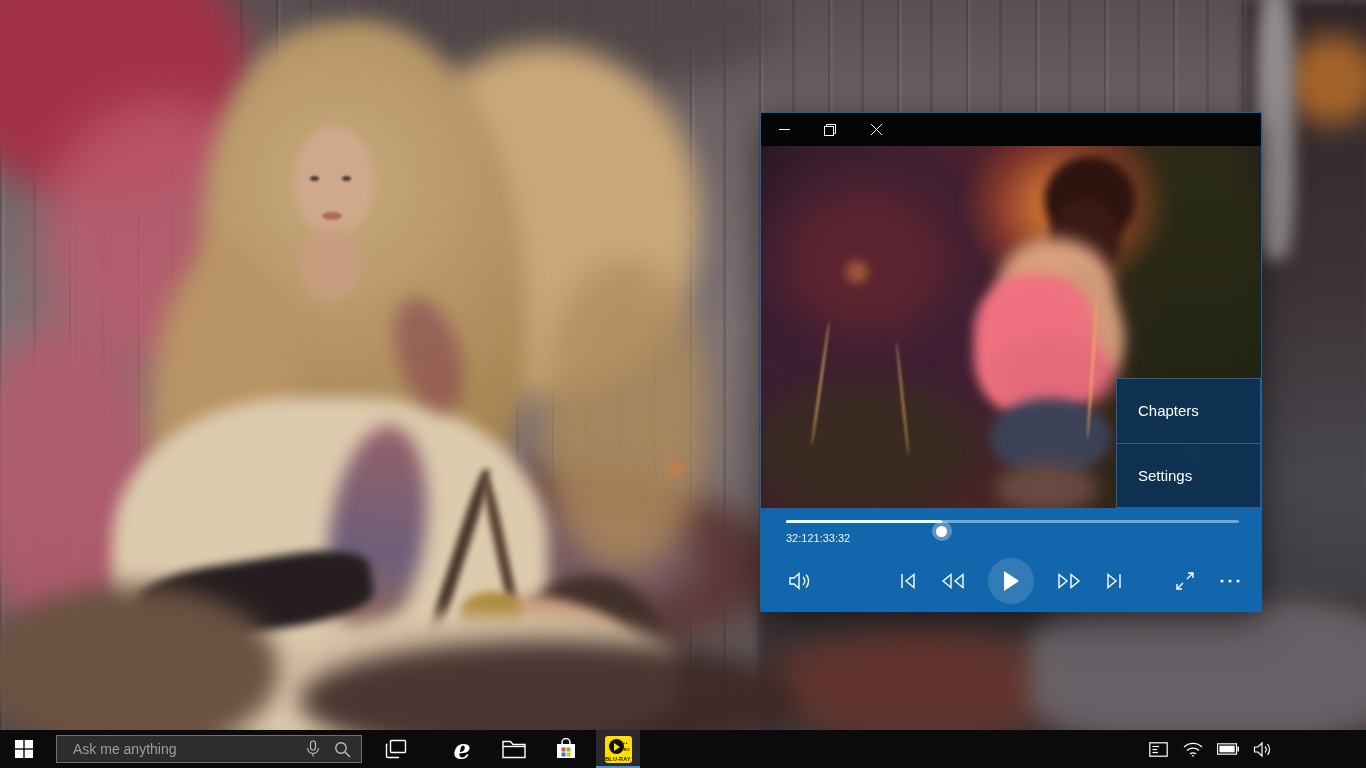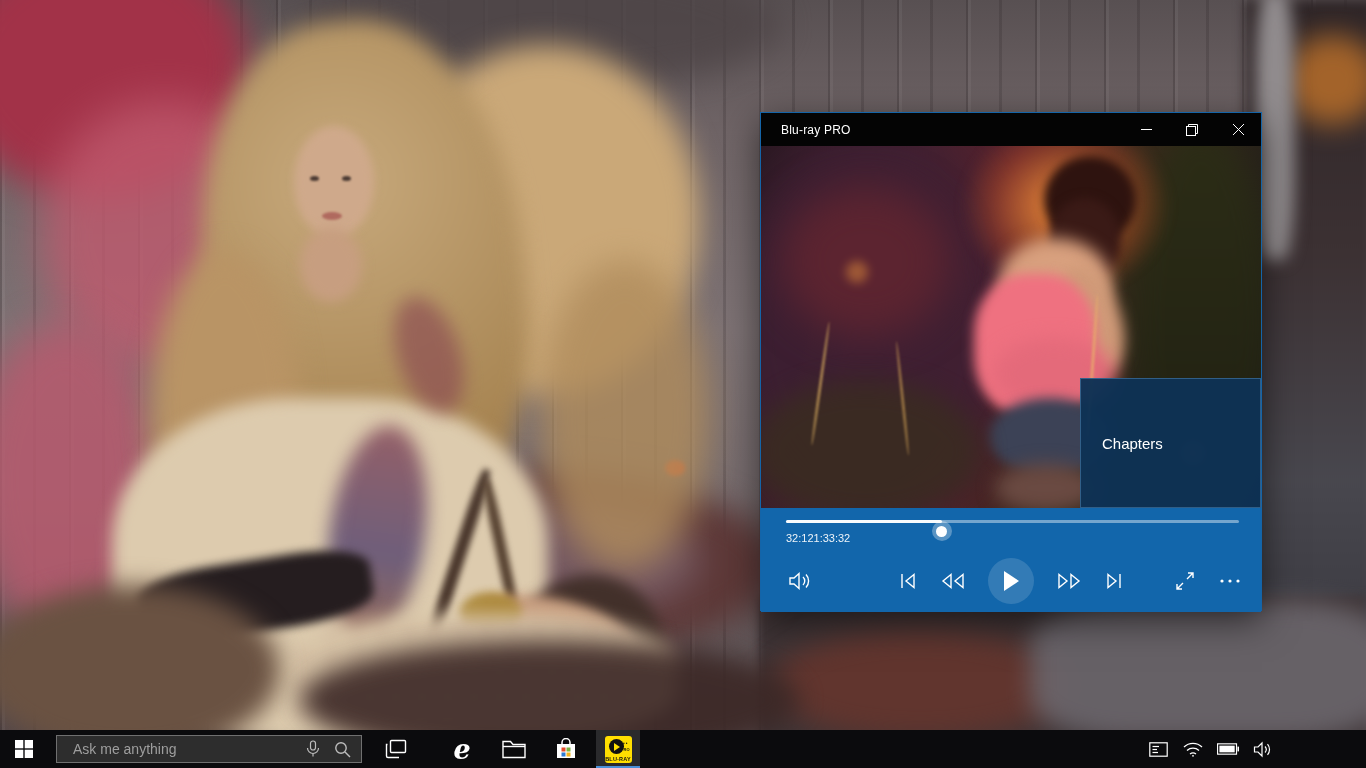--- a/index.html
+++ b/index.html
@@ -20,21 +20,21 @@
   .window { position:absolute; left:760px; top:112px; width:502px; height:499px;
     border:1px solid #1464a8; background:#000; box-shadow:0 10px 34px rgba(0,0,0,.55); z-index:20; }
   .titlebar { height:33px; background:#040404; display:flex; align-items:center; color:#fff; }
   .titlebar .title { font-size:12px; padding-left:20px; flex:1; letter-spacing:.2px; }
   .cap-btn { width:46px; height:33px; display:flex; align-items:center; justify-content:center; color:#fff; }
   .video { position:relative; width:500px; height:362px; overflow:hidden;
     background: linear-gradient(105deg,#2a1822 0%,#47222f 26%,#54202c 44%,#3a2a1c 64%,#27211a 84%,#1b1a12 100%); }
   .vb { position:absolute; border-radius:50%; }
 
   
-  .ctx { position:absolute; right:0; top:232px; width:181px; height:130px;
+  .ctx { position:absolute; right:0; top:232px; width:145px; height:130px;
     background:rgba(13,50,85,.97); border:1px solid rgba(90,150,200,.45); z-index:5;
     display:flex; flex-direction:column; }
   .ctx-item { flex:1; display:flex; align-items:center; padding-left:21px;
     color:#fff; font-size:15px; font-weight:300; }
   .ctx-item + .ctx-item { border-top:1px solid rgba(125,175,215,.35); }
 
   
   .controls { position:relative; width:500px; height:104px; background:#1266ab; color:#fff; }
   .seek { position:relative; margin:0 22px 0 25px; padding-top:12px; height:18px; }
   .track { position:relative; height:3px; background:rgba(255,255,255,.42); border-radius:2px; }
@@ -122,21 +122,20 @@
     <div class="blob" style="left:462px;top:598px;width:175px;height:82px;background:#c69b7d;filter:blur(6px);transform:rotate(12deg);"></div>
     <div class="blob" style="left:460px;top:592px;width:62px;height:42px;background:#a8842f;filter:blur(4px);opacity:.85;"></div>
     <div style="position:absolute;left:288px;top:615px;width:390px;height:125px;border-radius:40%;filter:blur(9px);
          background: radial-gradient(circle, rgba(138,68,82,.45) 3px, transparent 6px) 4px 4px/26px 26px, #d8c6a8;"></div>
     <div class="blob" style="left:-20px;top:585px;width:300px;height:170px;background:#6a5242;filter:blur(12px);"></div>
     <div class="blob" style="left:300px;top:640px;width:500px;height:120px;background:#3c2826;filter:blur(12px);opacity:.9;"></div>
   </div>
 
   <div class="window">
     <div class="titlebar">
-      <span class="title">Blu-ray PRO</span>
       <div class="cap-btn">
         <svg width="11" height="11" viewBox="0 0 11 11">
             <line x1="0" y1="5.5" x2="11" y2="5.5" stroke="#fff" stroke-width="1"></line>
           </svg>
       </div>
       <div class="cap-btn">
         <svg width="12" height="12" viewBox="0 0 12 12">
           <rect x="0.5" y="2.5" width="9" height="9" fill="none" stroke="#fff"></rect>
           <path d="M2.5 2.5 V0.5 H11.5 V9.5 H9.5" fill="none" stroke="#fff"></path>
         </svg>
@@ -165,20 +164,23 @@
       <div class="vb" style="left:58px;top:175px;width:3px;height:125px;background:#caa05a;filter:blur(1px);opacity:.7;transform:rotate(8deg);"></div>
       <div class="vb" style="left:140px;top:195px;width:3px;height:115px;background:#c89a52;filter:blur(1px);opacity:.6;transform:rotate(-6deg);"></div>
       <div class="vb" style="left:330px;top:148px;width:3px;height:145px;background:#e8b06a;filter:blur(1px);opacity:.7;transform:rotate(4deg);"></div>
       <div class="vb" style="left:85px;top:115px;width:22px;height:22px;background:#c87a3a;filter:blur(5px);opacity:.6;"></div>
       <div class="vb" style="left:420px;top:295px;width:24px;height:24px;background:#d8924a;filter:blur(6px);opacity:.5;"></div>
 
       <div class="ctx">
         <div class="ctx-item">
           <span>Chapters</span>
         </div>
+        <div class="ctx-item">
+          <span>Settings</span>
+        </div>
       </div>
     </div>
 
     <div class="controls">
       <div class="seek">
         <div class="track">
           <div class="fill" style="width: 34.4%;"></div>
         </div>
         <div class="thumb" style="left:34.4%;"></div>
       </div>

